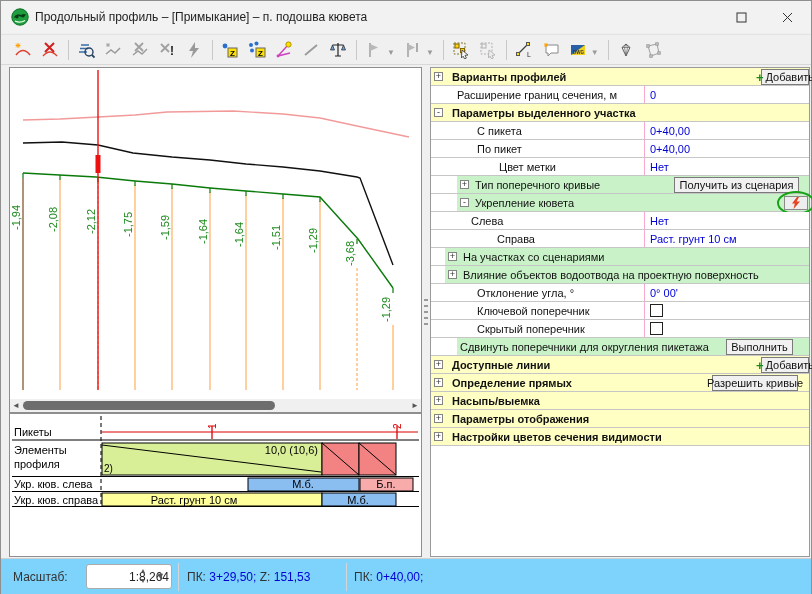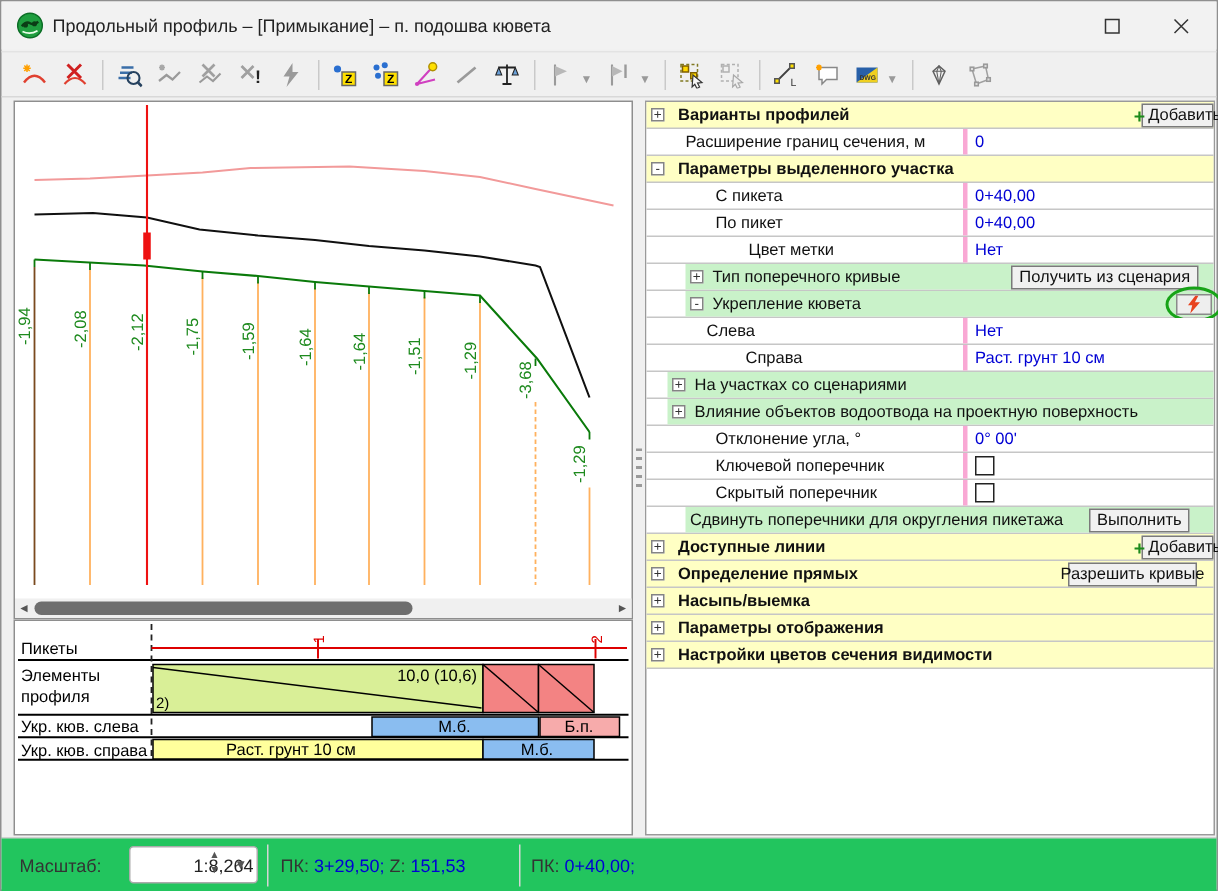--- a/index.html
+++ b/index.html
@@ -41,35 +41,35 @@
     background:#fff; border:1px solid #9a9a9a; font-size:11px; }
   .prow { position:absolute; left:0; width:378px; height:18px; border-bottom:1px solid #c6c6c6;
     background:#fff; }
   .prow.sec { background:#ffffc4; }
   .exp { position:absolute; left:3px; top:4px; width:9px; height:9px; background:#fff;
     border:1px solid #848484; font-size:9px; line-height:7px; text-align:center; color:#333; }
   .slab { position:absolute; left:21px; top:3px; font-weight:bold; color:#111; white-space:nowrap; }
   .glab { position:absolute; top:3px; color:#111; white-space:nowrap; }
   .greenbg { position:absolute; top:0; right:0; height:17px; background:#c9f2c9; }
   .pname { position:absolute; left:0; top:0; width:214px; height:17px; padding-top:3px;
-    border-right:3px solid #f9a8d4; color:#111; white-space:nowrap; overflow:hidden; }
+    border-right:1px solid #f9a8d4; color:#111; white-space:nowrap; overflow:hidden; }
   .pval { position:absolute; left:219px; top:3px; color:#0000d4; white-space:nowrap; }
   .pbtn { position:absolute; top:1px; height:16px; background:#f1f1f1; border:1px solid #7a7a7a;
     font-size:11px; font-family:"Liberation Sans",sans-serif; display:flex; align-items:center;
     justify-content:center; padding:0 3px; white-space:nowrap; color:#111; }
   .plus { color:#1c8a1c; font-weight:bold; font-size:13px; margin-right:2px; }
   .cb { position:absolute; left:219px; top:2px; width:13px; height:13px; background:#fff;
     border:1px solid #222; }
   .lightning-btn { position:absolute; left:353px; top:2px; width:24px; height:14px;
     background:#eee; border:1px solid #8a8a8a; display:flex; align-items:center; justify-content:center; }
   .green-ellipse { position:absolute; left:346px; top:-3px; width:38px; height:24px;
     border:2.5px solid #17a317; border-radius:50%; pointer-events:none; }
   
   .statusbar { position:absolute; left:0; top:557px; width:100%; height:36px;
-    border-top:1px solid #d0d0d0; background:#22c55e; font-size:12px; color:#333; }
+    border-top:1px solid #d0d0d0; background:#7dd3fc; font-size:12px; color:#333; }
   .sb-label { position:absolute; top:11px; }
   .sb-val { color:#0000d4; }
   .sb-sep { position:absolute; top:4px; width:1px; height:28px; background:#d5d5d5; }
   .scale-combo { position:absolute; left:85px; top:5px; width:86px; height:25px; background:#fff;
     border:1px solid #ababab; border-radius:3px; }
   .scale-text { position:absolute; left:6px; top:5px; font-size:12px; color:#222;margin-left:36px; }
   .spin { position:absolute; right:22px; top:1px; width:12px; height:22px; font-size:7px;
     color:#555; text-align:center; line-height:10px; }
   .ddchev { position:absolute; right:6px; top:6px; font-size:9px; color:#555; }
 </style>

